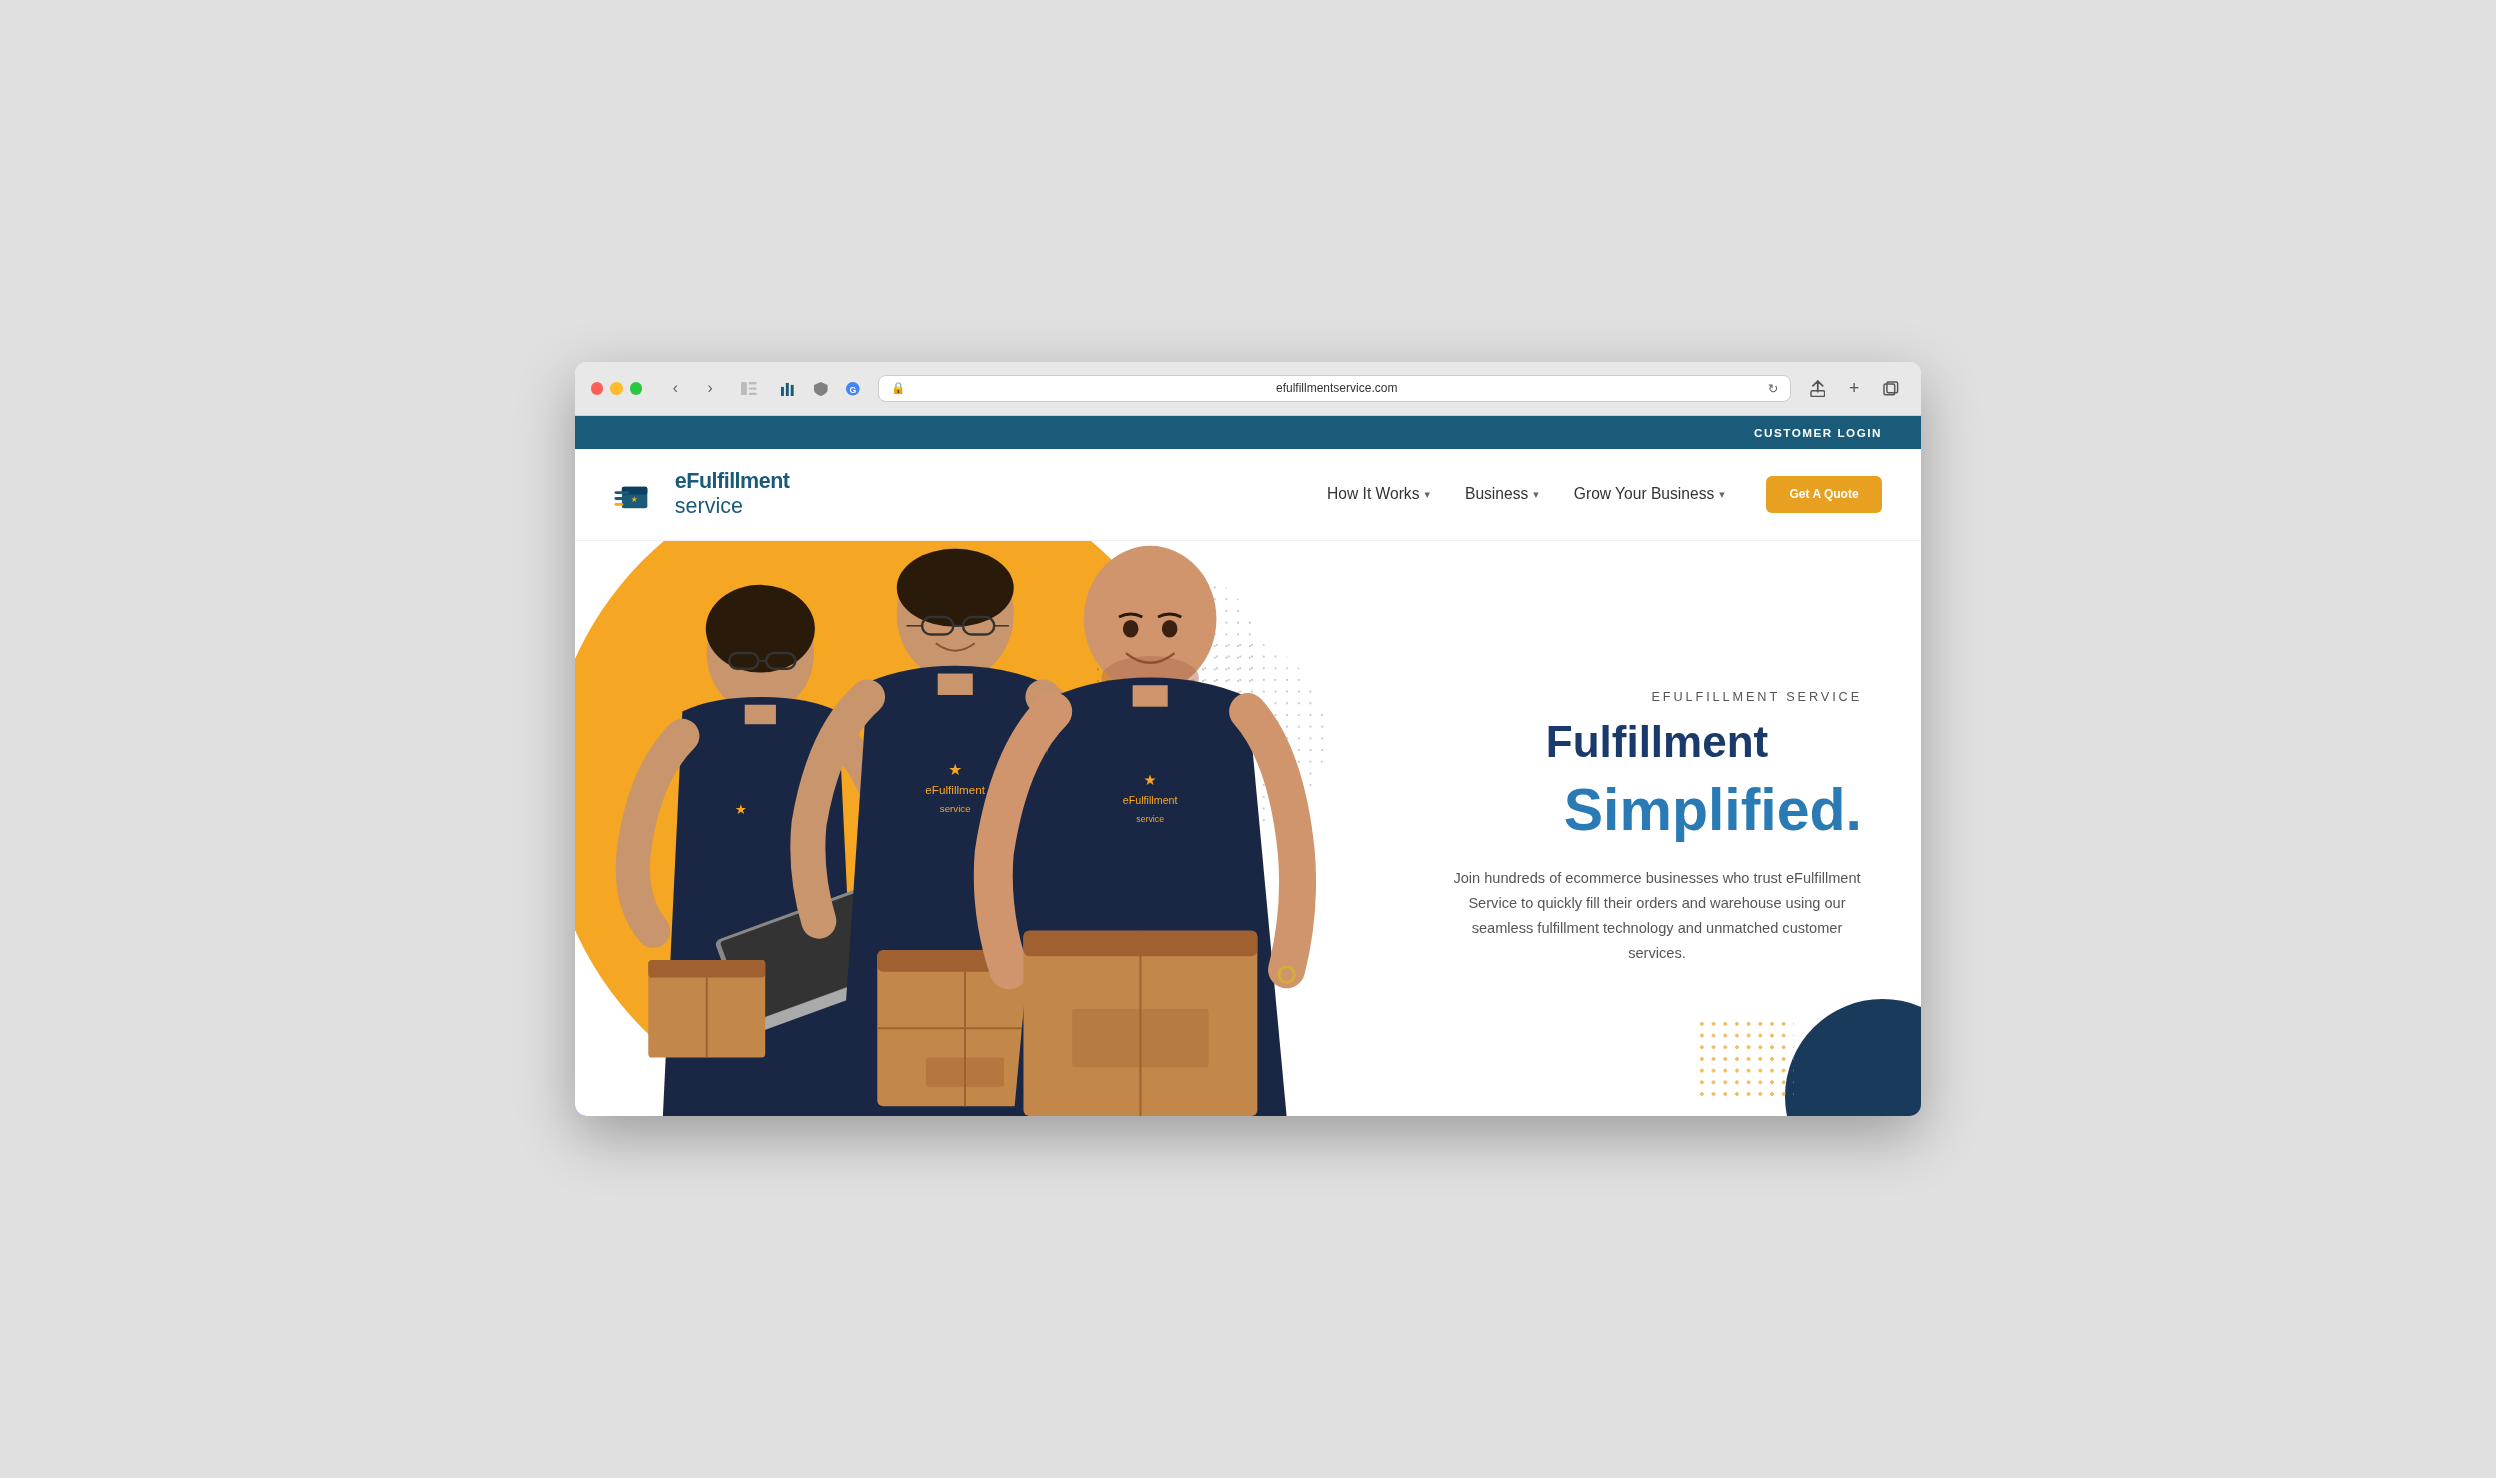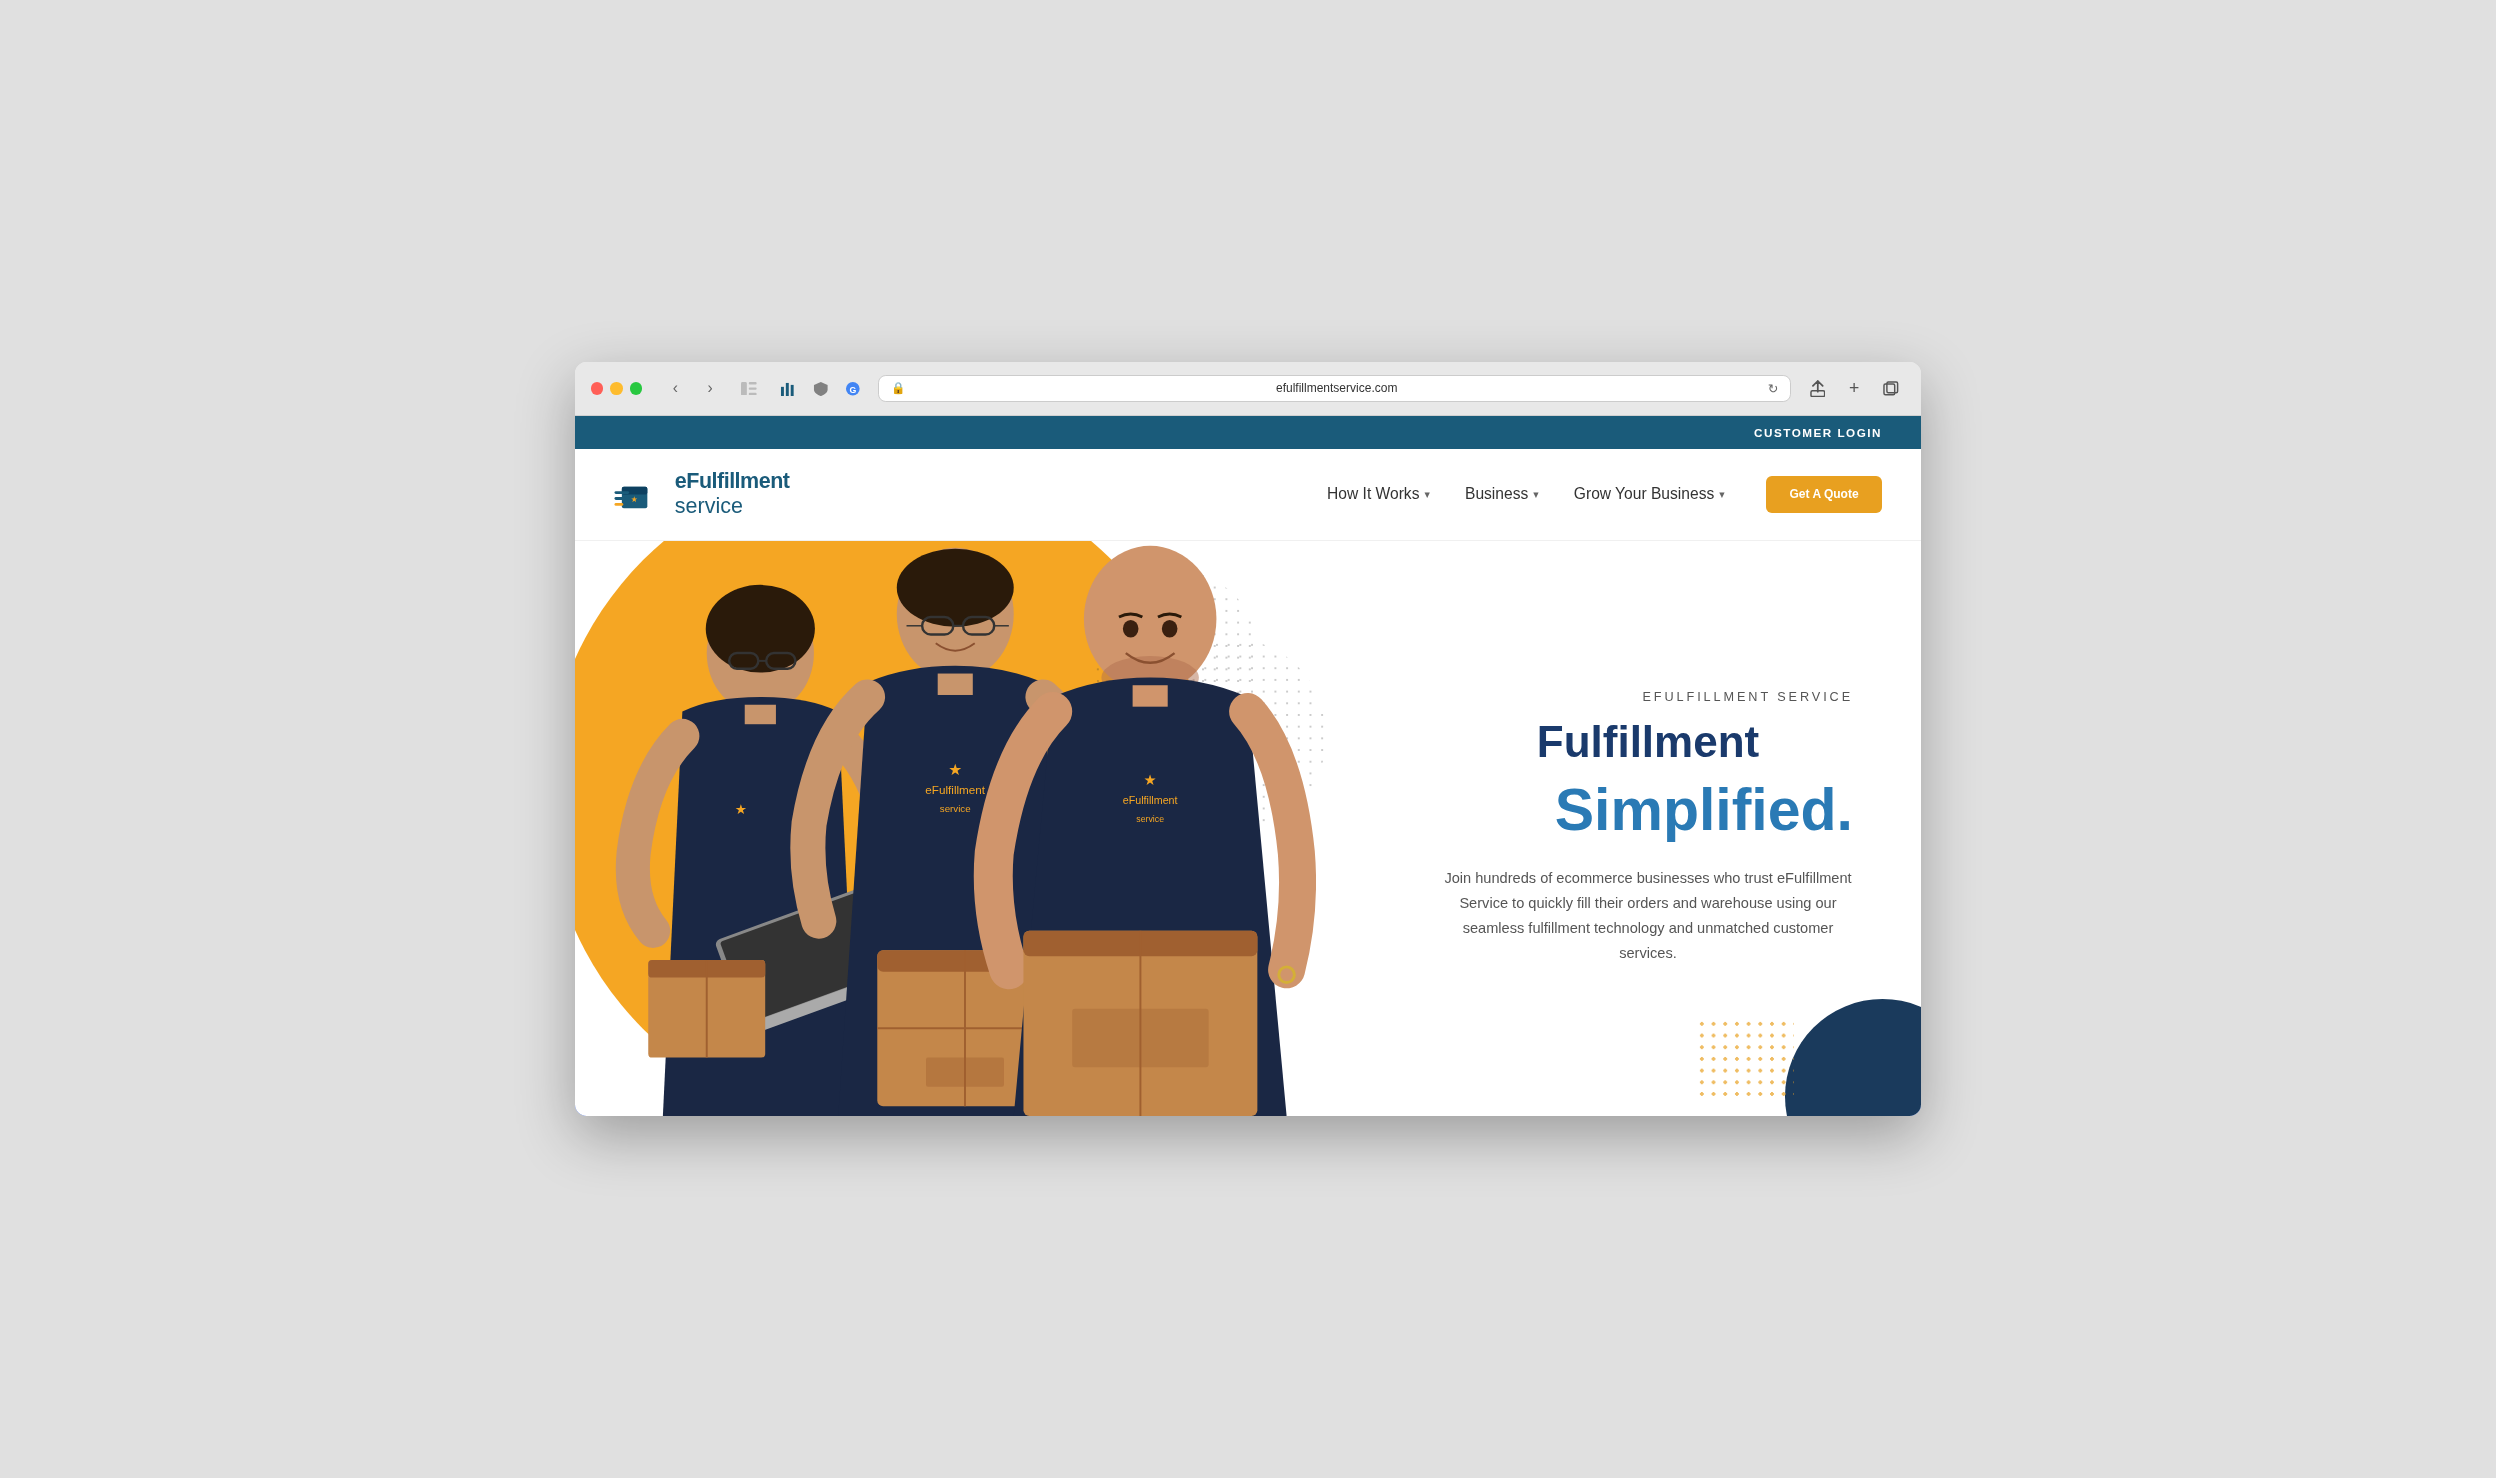--- a/index.html
+++ b/index.html
@@ -277,21 +277,21 @@
       height: 78px;
       z-index: 2;
       background-image: radial-gradient(circle, #e8a020 2px, transparent 2px);
       background-size: 11.7px 11.7px;
       opacity: 0.7;
     }
 
     
     .hero-content {
       position: absolute;
-      right: 68px;
+      right: 59px;
       top: 50%;
       transform: translateY(-50%);
       width: 410px;
       z-index: 5;
       text-align: right;
     }
 
     .hero-eyebrow {
       font-size: 12.7px;
       letter-spacing: 2.9px;

